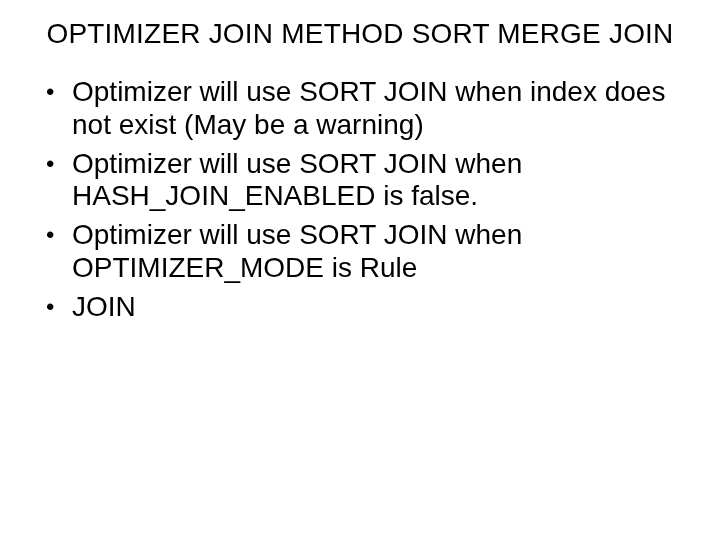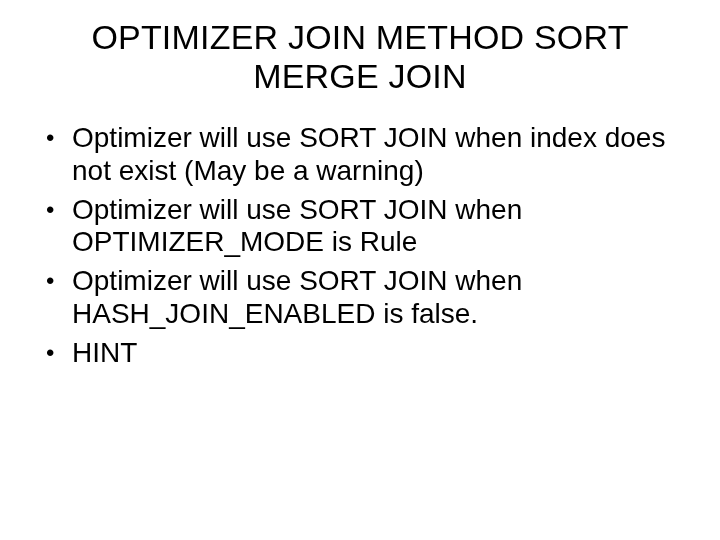--- a/index.html
+++ b/index.html
@@ -11,21 +11,21 @@
     font-family: Arial, Helvetica, sans-serif;
     color: #000000;
   }
   .slide {
     box-sizing: border-box;
     width: 720px;
     height: 540px;
     padding: 18px 28px 20px 28px;
   }
   .title {
-    font-size: 34px;
+    font-size: 28px;
     line-height: 1.15;
     text-align: center;
     margin: 0 0 26px 0;
     font-weight: normal;
     letter-spacing: 0.2px;
   }
   ul.bullets {
     list-style: none;
     margin: 0;
     padding: 0 0 0 18px;
@@ -46,17 +46,17 @@
     line-height: 1.35;
   }
 </style>
 </head>
 <body>
 
 <div class="slide">
   <h1 class="title">OPTIMIZER JOIN METHOD SORT MERGE JOIN</h1>
   <ul class="bullets">
     <li>Optimizer will use SORT JOIN when index does not exist (May be a warning)</li>
+    <li>Optimizer will use SORT JOIN when HASH_JOIN_ENABLED is false.</li>
     <li>Optimizer will use SORT JOIN when OPTIMIZER_MODE is Rule</li>
-    <li>Optimizer will use SORT JOIN when HASH_JOIN_ENABLED is false.</li>
-    <li>HINT</li>
+    <li>JOIN</li>
   </ul>
 </div>
 
 </body></html>

